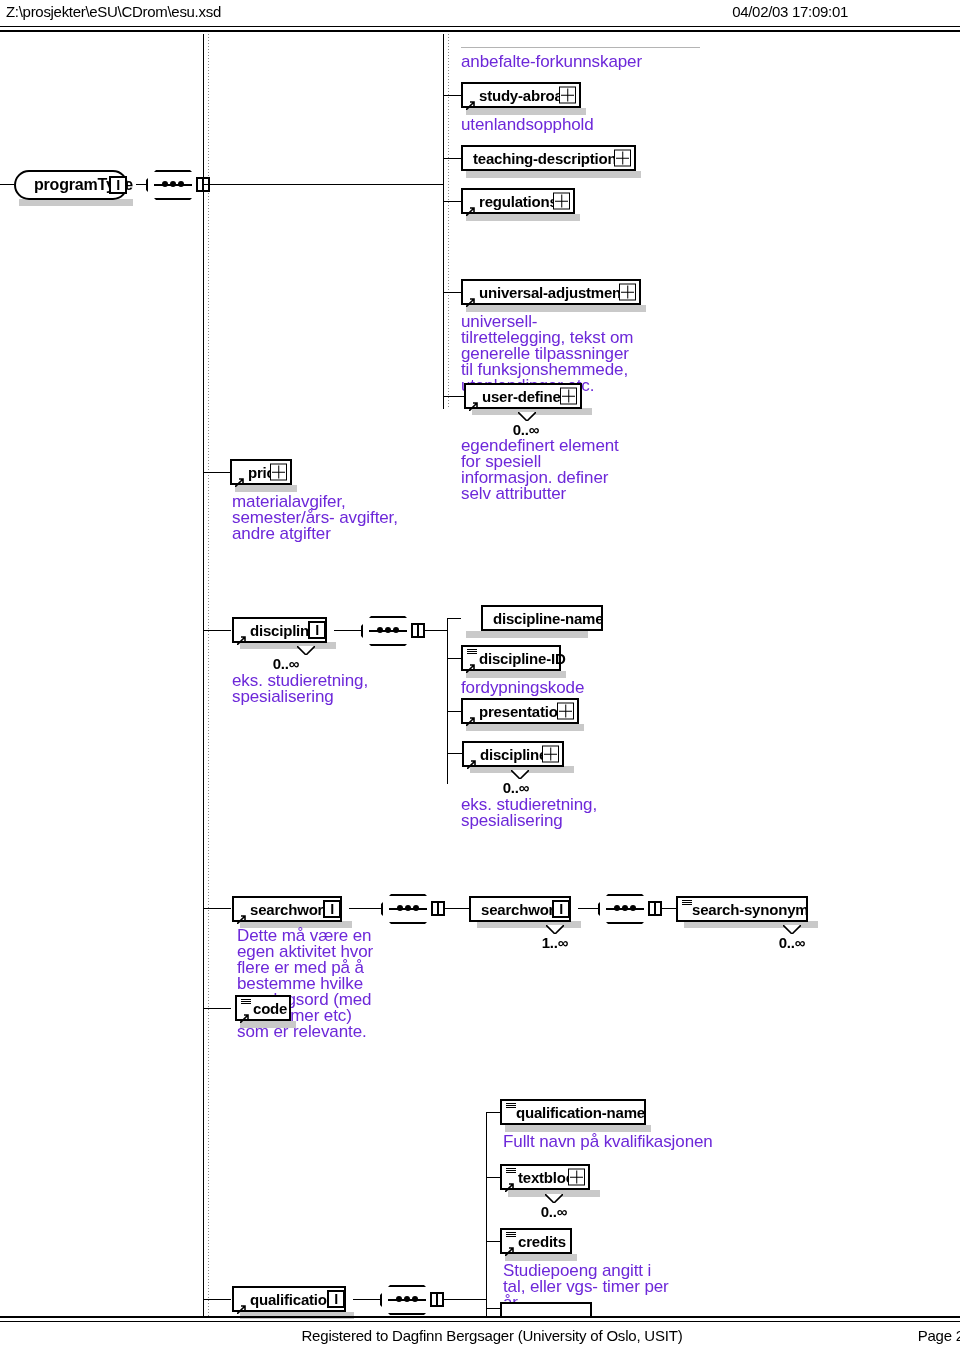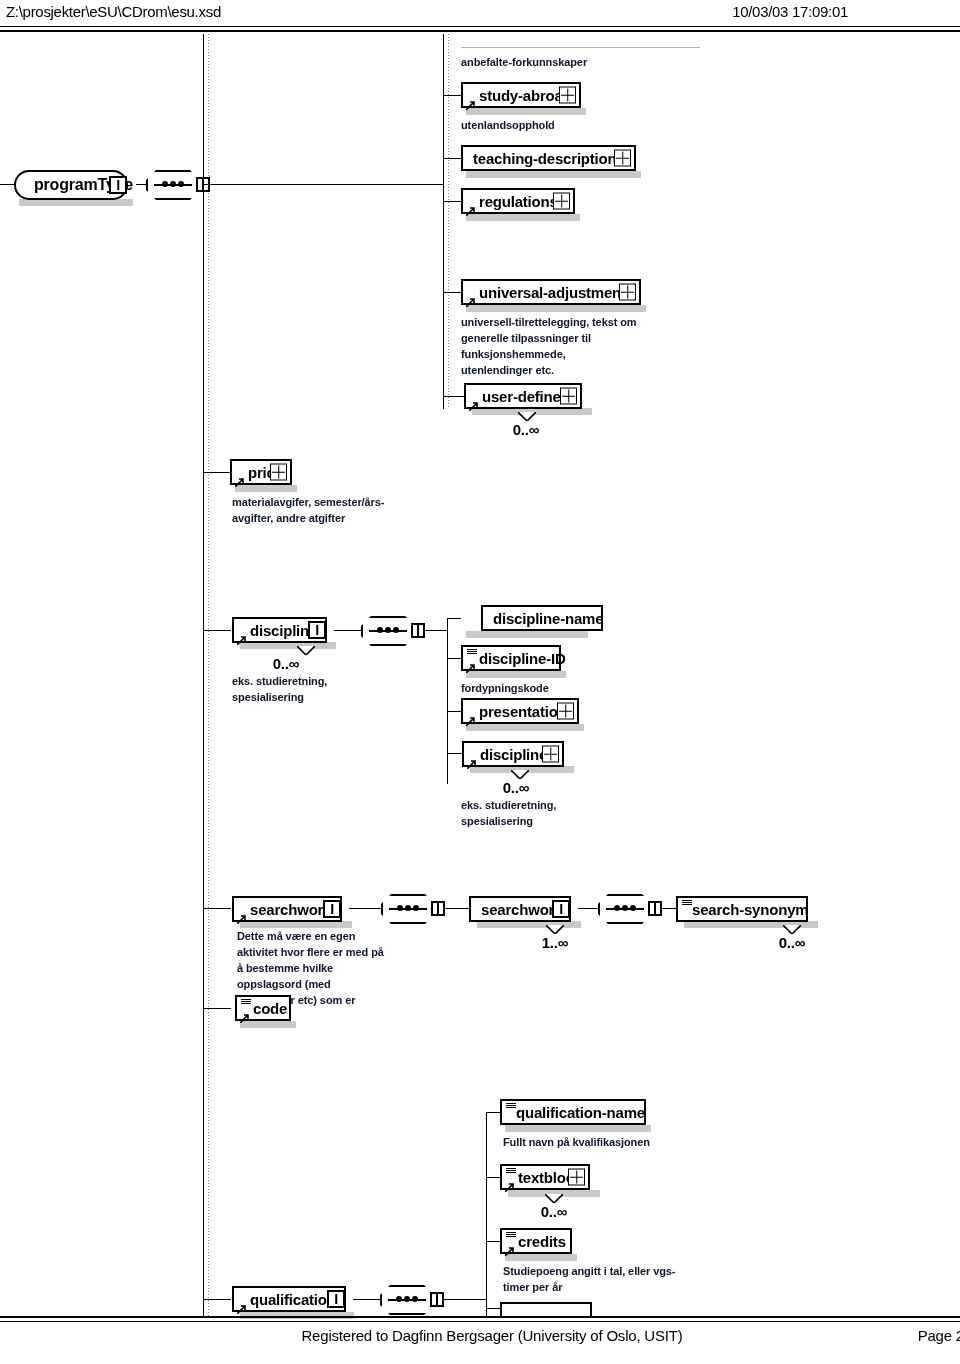--- a/index.html
+++ b/index.html
@@ -82,30 +82,30 @@
   .seq{position:absolute;width:54px;height:30px;}
   .seq .oct{position:absolute;left:0;top:0;width:54px;height:30px;background:#fff;
             border:2px solid #000;box-sizing:border-box;
             clip-path:polygon(10px 0,44px 0,54px 10px,54px 20px,44px 30px,10px 30px,0 20px,0 10px);}
   .seq .bar{position:absolute;left:8px;top:14px;width:38px;height:1.5px;background:#000;}
   .seq .d{position:absolute;top:11px;width:6px;height:6px;border-radius:50%;background:#000;}
   .seq .d1{left:16px;} .seq .d2{left:24px;} .seq .d3{left:32px;}
   .seq .sh{position:absolute;left:5px;top:30px;width:54px;height:6px;background:#c9c9c9;z-index:-1;}
 
   
-  .ann{position:absolute;color:#0f172a;font-size:11px;line-height:16px;letter-spacing:-.1px;font-weight:bold;}
+  .ann{position:absolute;color:#6d28d9;font-size:17px;line-height:16px;letter-spacing:-.1px;}
   .card{position:absolute;color:#000;font-size:15px;font-weight:bold;letter-spacing:-.2px;}
   .toprule{position:absolute;height:1px;background:#b4b4b4;}
 </style>
 </head>
 <body>
 
 <div class="hdr">
   <div class="path">Z:\prosjekter\eSU\CDrom\esu.xsd</div>
-  <div class="stamp">10/03/03 17:09:01</div>
+  <div class="stamp">04/02/03 17:09:01</div>
 </div>
 <div class="rule-top"></div>
 
 <div id="canvas">
 
   <div class="vline" style="left:203px;top:0px;height:1282px;"></div>
   <div class="vdot" style="left:208px;top:0px;height:1282px;"></div>
   <div class="vline" style="left:443px;top:0px;height:375px;"></div>
   <div class="vdot" style="left:448px;top:0px;height:375px;"></div>
 
@@ -167,20 +167,21 @@
     </span>
     <span class="lbl">user-defined</span>
     <span class="plus"></span>
   </div>
   <div class="notch" style="left:518px;top:378px;">
     <svg width="18" height="10" viewBox="0 0 18 10">
         <path d="M0 0 L9 9 L18 0" stroke="#000" stroke-width="1.6" fill="#fff"></path>
       </svg>
   </div>
   <div class="card" style="left:466px;top:387px;width:120px;text-align:center;">0..∞</div>
+  <div class="ann" style="left:461px;top:404px;width:170px;">egendefinert element for spesiell informasjon. definer selv attributter</div>
 
   <div class="hline" style="left:0px;top:150px;width:14px;"></div>
   <div class="abs" style="left:19px;top:165px;width:114px;height:7px;background:#c9c9c9;"></div>
   <div class="ctype" style="left:14px;top:136px;width:114px;">
     <span class="lbl">programType</span>
     <span class="stub"></span>
   </div>
   <div class="hline" style="left:136px;top:150px;width:14px;"></div>
   <div class="seq" style="left:146px;top:136px;">
     <span class="sh"></span>

